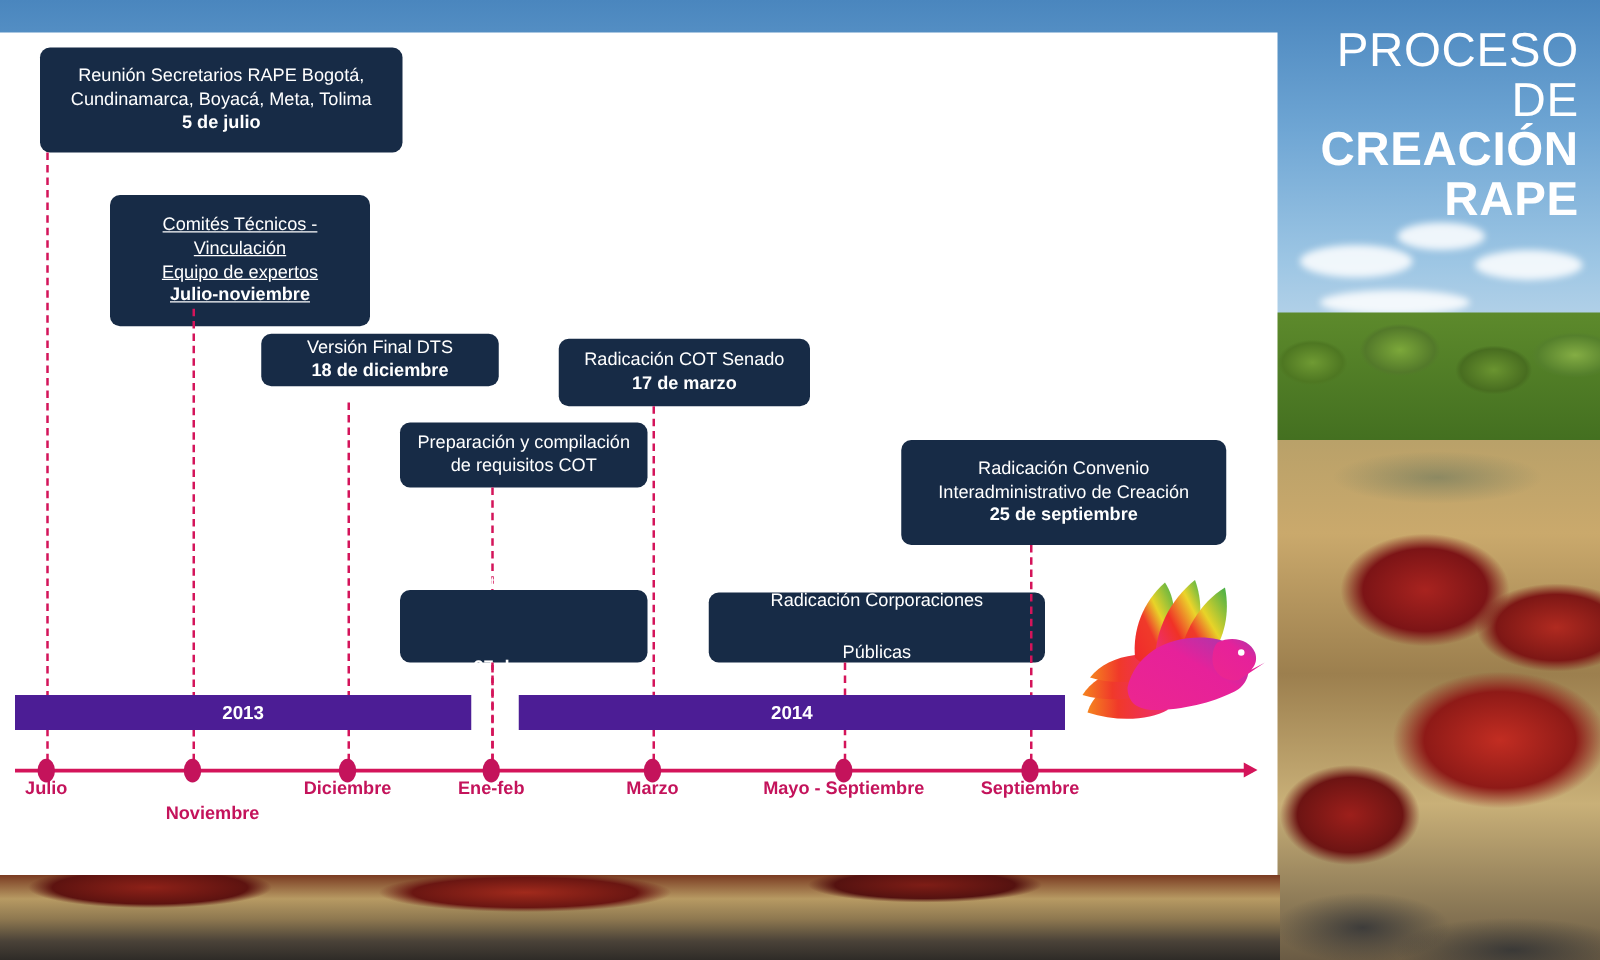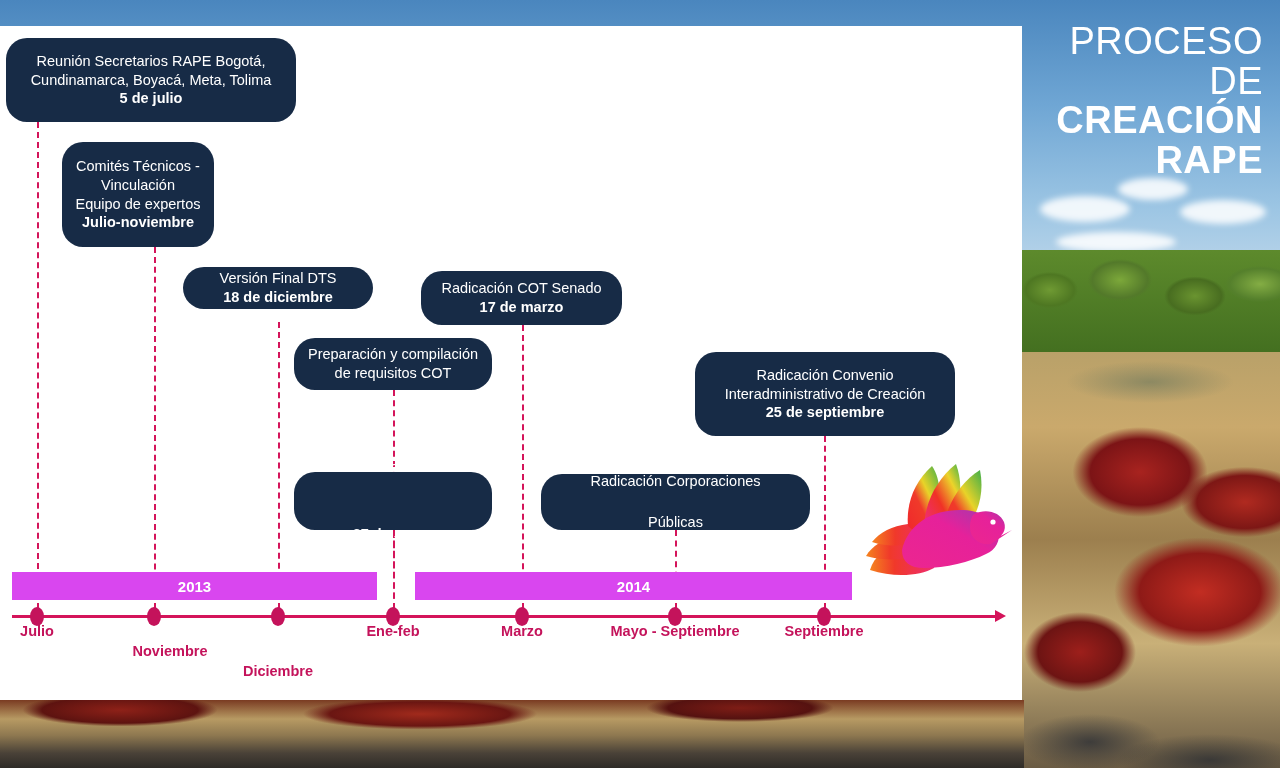--- a/index.html
+++ b/index.html
@@ -67,38 +67,39 @@
   
   #footer-brand{
     position:absolute;left:14px;top:735px;
     color:#ffffff;font-size:13px;font-weight:bold;font-style:italic;
     letter-spacing:.3px;
   }
 
   
   .card{
     position:absolute;box-sizing:border-box;
-    background:#172b46;color:#ffffff;border-radius:21px;
+    background:#172b46;color:#ffffff;border-radius:8px;
     text-align:center;line-height:1.28;font-size:14.5px;
     display:flex;flex-direction:column;justify-content:center;align-items:center;
     padding:7px 12px;
+    margin-left:26px;
   }
   .card .ln{display:block;white-space:nowrap;}
   .card .bold{font-weight:bold;}
 
   
   .conn{
     position:absolute;width:0;border-left:2px dashed #d4145a;
   }
 
   
   .yearbar{
-    position:absolute;height:28px;background:#d946ef;
+    position:absolute;height:28px;background:#4c1d95;
     color:#ffffff;font-weight:bold;font-size:15px;
-    display:flex;align-items:center;justify-content:center;margin-top:16px;
+    display:flex;align-items:center;justify-content:center;
   }
 
   
   #axis-line{
     position:absolute;left:12px;top:615px;width:990px;height:3px;background:#d4145a;
   }
   #axis-arrow{
     position:absolute;left:995px;top:610px;width:0;height:0;
     border-top:6px solid transparent;border-bottom:6px solid transparent;
     border-left:11px solid #d4145a;
@@ -138,21 +139,21 @@
   <span class="t-bold">RAPE</span>
 </div>
 
 <div id="timeline-root">
     <div class="card" style="left: 6px; top: 38px; width: 290px; height: 84px;">
       <span class="ln">Reunión Secretarios RAPE Bogotá,</span>
       <span class="ln">Cundinamarca, Boyacá, Meta, Tolima</span>
       <span class="ln bold">5 de julio</span>
     </div>
     <div class="conn" style="left: 37px; top: 122px; height: 487px;"></div>
-    <div class="card" style="left: 62px; top: 142px; width: 152px; height: 105px;">
+    <div class="card" style="left: 62px; top: 156px; width: 208px; height: 105px; text-decoration: underline;">
       <span class="ln">Comités Técnicos -</span>
       <span class="ln">Vinculación</span>
       <span class="ln">Equipo de expertos</span>
       <span class="ln bold">Julio-noviembre</span>
     </div>
     <div class="conn" style="left: 154px; top: 247px; height: 362px;"></div>
     <div class="card" style="left: 183px; top: 267px; width: 190px; height: 42px;">
       <span class="ln">Versión Final DTS</span>
       <span class="ln bold">18 de diciembre</span>
     </div>
@@ -189,21 +190,21 @@
     <div class="yearbar" style="left: 415px; top: 556px; width: 437px;">
       <span>2014</span>
     </div>
     <div id="axis-line"></div>
     <div id="axis-arrow"></div>
     <div class="dot" style="left: 37px; top: 607px;"></div>
     <div class="tick-label" style="left: 37px; top: 623px;">Julio</div>
     <div class="dot" style="left: 154px; top: 607px;"></div>
     <div class="tick-label" style="left: 154px; top: 643px; margin-left: 16px;">Noviembre</div>
     <div class="dot" style="left: 278px; top: 607px;"></div>
-    <div class="tick-label" style="left: 278px; top: 623px; margin-top: 40px;">Diciembre</div>
+    <div class="tick-label" style="left: 278px; top: 623px;">Diciembre</div>
     <div class="dot" style="left: 393px; top: 607px;"></div>
     <div class="tick-label" style="left: 393px; top: 623px;">Ene-feb</div>
     <div class="dot" style="left: 522px; top: 607px;"></div>
     <div class="tick-label" style="left: 522px; top: 623px;">Marzo</div>
     <div class="dot" style="left: 675px; top: 607px;"></div>
     <div class="tick-label" style="left: 675px; top: 623px;">Mayo - Septiembre</div>
     <div class="dot" style="left: 824px; top: 607px;"></div>
     <div class="tick-label" style="left: 824px; top: 623px;">Septiembre</div>
   </div>
 

